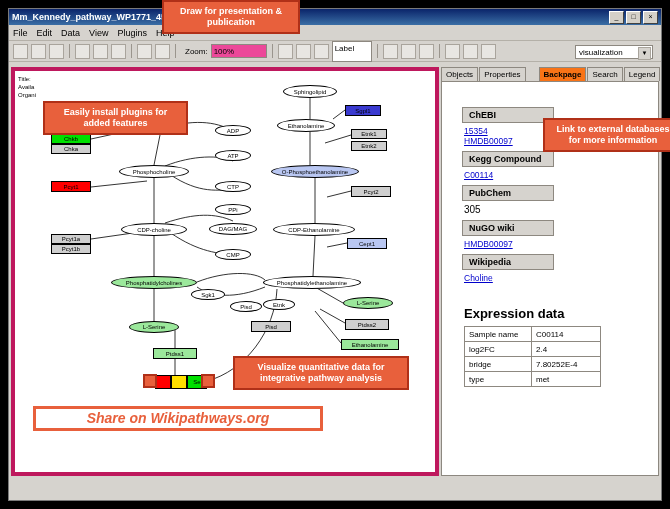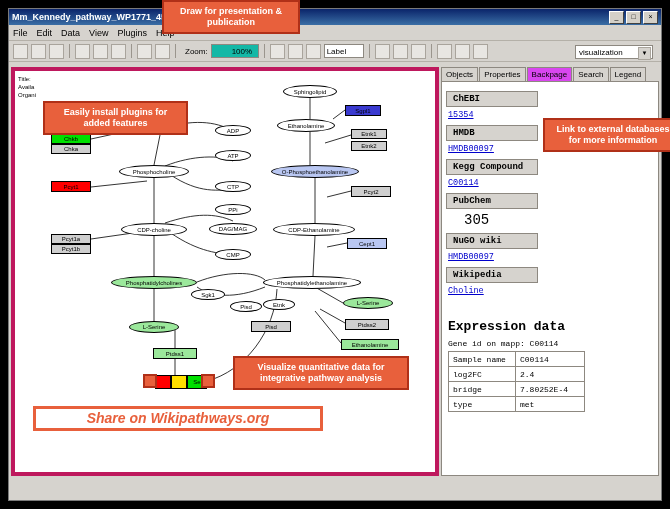--- a/index.html
+++ b/index.html
@@ -14,39 +14,39 @@
 
   
   .menubar{height:15px;background:#d6d3ce;display:flex;align-items:center;padding:0 4px;border-bottom:1px solid #b4b0a8;font-size:9px;}
   .menubar span{margin-right:9px;}
 
   
   .toolbar{height:20px;background:#d6d3ce;display:flex;align-items:center;padding:0 4px;gap:3px;border-bottom:1px solid #b4b0a8;font-size:8px;}
   .tbtn{width:15px;height:15px;background:#e8e6e2;border:1px solid #a9a49c;box-sizing:border-box;position:relative;}
   .tsep{width:1px;height:14px;background:#9a958d;margin:0 2px;}
   .zoomlbl{font-size:8px;margin-left:4px;}
-  .zoombox{width:48px;height:14px;background:#14b8a6;border:1px solid #8d8880;font-size:8px;line-height:13px;padding-left:20px;box-sizing:border-box;}
-  .labelbox{width:40px;height:14px;background:#fff;border:1px solid #8d8880;font-size:8px;line-height:13px;padding-left:2px;box-sizing:border-box;}
+  .zoombox{width:56px;height:14px;background:#ec4899;border:1px solid #8d8880;font-size:8px;line-height:13px;padding-left:2px;box-sizing:border-box;}
+  .labelbox{width:40px;height:21px;background:#fff;border:1px solid #8d8880;font-size:8px;line-height:13px;padding-left:2px;box-sizing:border-box;}
   .visbox{position:absolute;right:8px;top:36px;width:78px;height:14px;background:#fff;border:1px solid #8d8880;font-size:8px;line-height:13px;padding-left:3px;box-sizing:border-box;}
   .visbox .arr{position:absolute;right:1px;top:1px;width:11px;height:11px;background:#d6d3ce;border:1px solid #a9a49c;font-size:6px;line-height:10px;text-align:center;}
 
   
   .body{position:absolute;left:0;top:56px;right:0;bottom:22px;display:flex;}
   .canvas{position:relative;flex:1;background:#fff;border:4px solid #be185d;margin:2px;overflow:hidden;}
   .rightpane{width:218px;margin:2px 2px 2px 0;display:flex;flex-direction:column;}
 
   
   .tabs{display:flex;height:14px;font-size:8px;align-items:center;}
   .tab{background:#d6d3ce;border:1px solid #8d8880;border-bottom:none;padding:0 4px;line-height:13px;margin-right:1px;}
-  .tab.active{background:#d946ef;font-weight:normal;}
-  .panel{flex:1;background:#fff;border:1px solid #8d8880;overflow:hidden;position:relative;padding:4px;font-family:Liberation Mono, monospace;}
+  .tab.active{background:#f97316;font-weight:bold;margin-left:12px;}
+  .panel{flex:1;background:#fff;border:1px solid #8d8880;overflow:hidden;position:relative;padding:20px;}
 
   .secthead{display:inline-block;background:#d6d3ce;border:1px solid #8d8880;font-weight:bold;font-size:9px;padding:2px 6px;margin:5px 0 3px 0;min-width:78px;}
   .lnk{color:#0000cc;text-decoration:underline;font-size:8.5px;display:block;margin-left:2px;}
-  .plain{font-size:14px;margin-left:18px;}
+  .plain{font-size:10px;margin-left:2px;}
   .exprhead{font-weight:bold;font-size:13px;margin:23px 0 5px 2px;}
   .geneid{font-size:8px;margin:0 0 3px 2px;}
   table.expr{border-collapse:collapse;font-size:8px;margin-left:2px;}
   table.expr td{border:1px solid #8d8880;padding:1px 4px;height:12px;}
   table.expr td.k{width:58px;}
   table.expr td.v{width:60px;}
 
   
   .status{position:absolute;left:2px;right:2px;bottom:2px;height:16px;background:#d6d3ce;border:1px solid #8d8880;font-size:7.5px;line-height:15px;padding-left:4px;overflow:hidden;white-space:nowrap;}
 
@@ -223,37 +223,35 @@
         <div class="tab">Properties</div>
         <div class="tab active">Backpage</div>
         <div class="tab">Search</div>
         <div class="tab">Legend</div>
       </div>
       <div class="panel">
 
         <div class="secthead">ChEBI</div>
         <a class="lnk" href="#">15354</a>
 
-        <div class="secthead">HMDB</div>
         <a class="lnk" href="#">HMDB00097</a>
 
         <div class="secthead">Kegg Compound</div>
         <a class="lnk" href="#">C00114</a>
 
         <div class="secthead">PubChem</div>
         <div class="plain">305</div>
 
         <div class="secthead">NuGO wiki</div>
         <a class="lnk" href="#">HMDB00097</a>
 
         <div class="secthead">Wikipedia</div>
         <a class="lnk" href="#">Choline</a>
 
         <div class="exprhead">Expression data</div>
-        <div class="geneid">Gene id on mapp: C00114</div>
 
         <table class="expr">
           <tbody>
               <tr>
             <td class="k">Sample name</td>
             <td class="v">C00114</td>
           </tr>
           <tr>
             <td class="k">log2FC</td>
             <td class="v">2.4</td>

